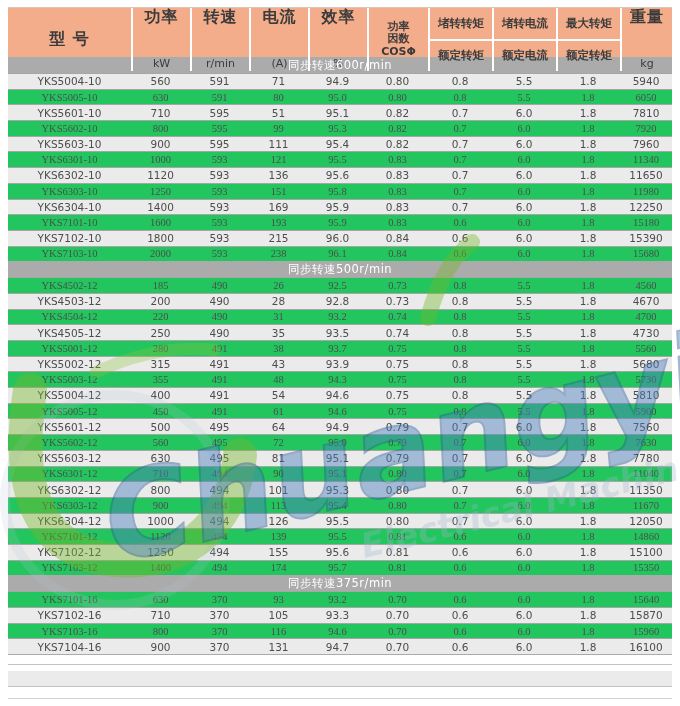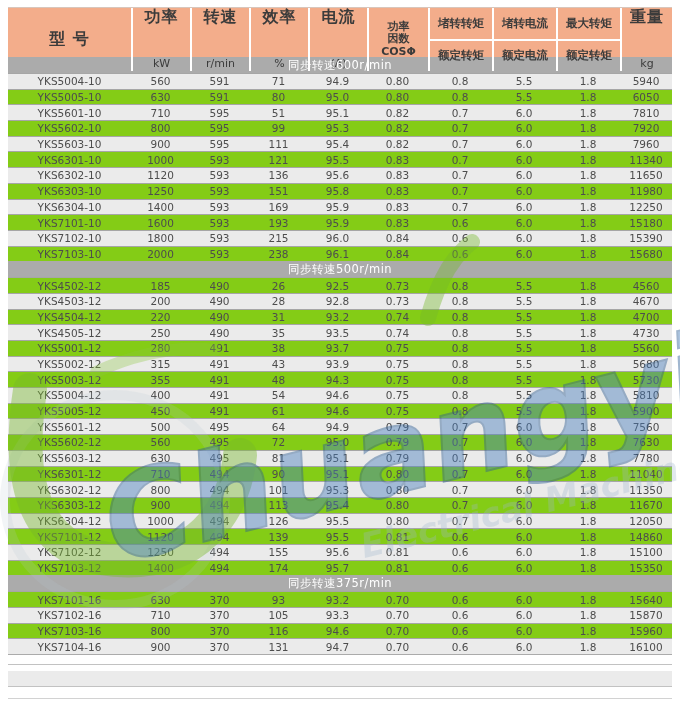--- a/index.html
+++ b/index.html
@@ -40,21 +40,21 @@
     font-size:11.5px; display:flex; align-items:center; justify-content:center;
     letter-spacing:0.5px;
   }
   .trow {
     display:grid;
     grid-template-columns:123px 59px 59px 59px 59px 61px 64px 64px 64px 52px;
     height:15.7px; border-top:1px solid #A6A6A6;
   }
   .trow:first-child { border-top:none; }
   .trow.stripe { background:#EBEBEB; }
-  .trow.plain  { background:#84cc16; }
+  .trow.plain  { background:#22c55e;font-family:Liberation Serif, serif; }
   .tcell {
     display:flex; align-items:center; justify-content:center;
     font-size:10.5px; color:#4d4d4d; white-space:nowrap;
   }
   
   .empty-white-1 { height:10px; background:#fff; border-bottom:1px solid #c2c2c2; }
   .empty-white-2 { height:6px;  background:#fff; }
   .empty-gray    { height:16px; background:#EBEBEB; border-bottom:1px solid #c2c2c2; }
   .empty-white-3 { height:12px; background:#fff; border-bottom:1px solid #d2d2d2; }
   
@@ -74,26 +74,26 @@
         </div>
         <div class="hcell">
           <div class="hline-main">功率</div>
           <div class="hline-sub">kW</div>
         </div>
         <div class="hcell">
           <div class="hline-main">转速</div>
           <div class="hline-sub">r/min</div>
         </div>
         <div class="hcell">
+          <div class="hline-main">电流</div>
+          <div class="hline-sub">(A)</div>
+        </div>
+        <div class="hcell">
           <div class="hline-main">效率</div>
           <div class="hline-sub">%</div>
-        </div>
-        <div class="hcell">
-          <div class="hline-main">电流</div>
-          <div class="hline-sub">(A)</div>
         </div>
         <div class="hcell">
           <div class="hline-tiny">功率</div>
           <div class="hline-tiny">因数</div>
           <div class="hline-tiny">COSΦ</div>
         </div>
         <div class="hcell frac">
           <div class="frac-top">堵转转矩</div>
           <div class="frac-bottom">额定转矩</div>
         </div>

